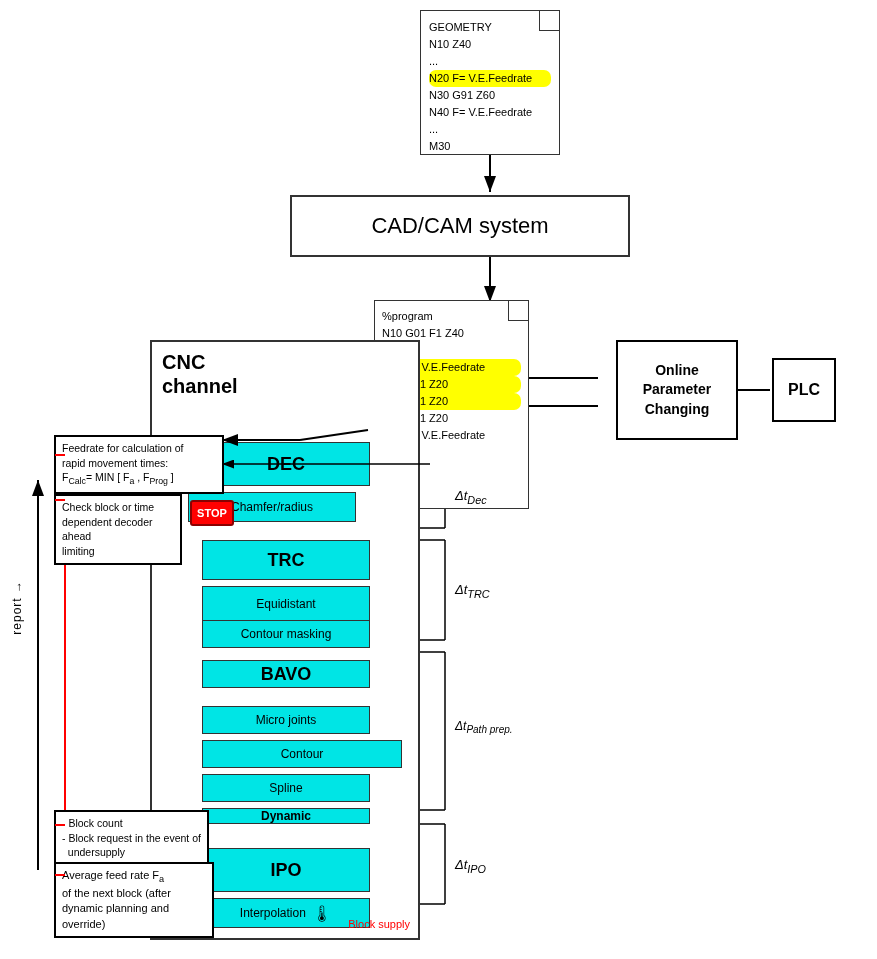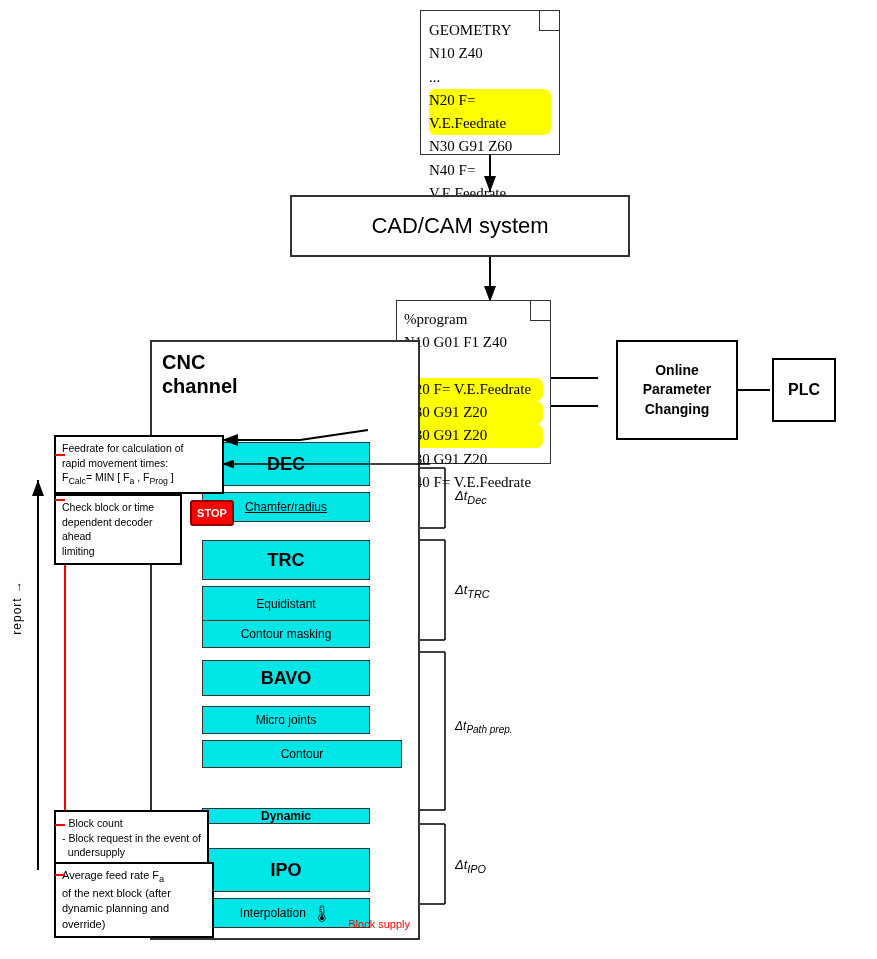--- a/index.html
+++ b/index.html
@@ -119,22 +119,22 @@
       border: 2px solid darkred;
     }
 
     .delta-label {
       position: absolute;
       font-size: 13px;
       font-style: italic;
     }
 
     .code-line {
-      font-size: 15px;
-      font-family: Liberation Serif, serif;
+      font-size: 11px;
+      font-family: Liberation Sans, sans-serif;
       line-height: 1.55;
       display: block;
     }
 
   </style>
 </head>
 <body>
 
 <div class="diagram-container">
 
@@ -205,21 +205,21 @@
       <span class="code-line">N40 F= V.E.Feedrate</span>
       <span class="code-line">...</span>
       <span class="code-line">M30</span>
     </div>
   </div>
 
   <div class="cadcam-box" style="left:290px; top:195px; width:340px; height:62px;">
     <span style="font-size:22px;">CAD/CAM system</span>
   </div>
 
-  <div style="position:absolute; left:396px; top:300px; width:155px; height:164px; background:#fff; border:1.5px solid #333;">
+  <div style="position:absolute; left:374px; top:300px; width:155px; height:209px; background:#fff; border:1.5px solid #333;">
     <div style="position:absolute; top:0; right:0; width:20px; height:20px; background:#fff; border-left:1.5px solid #333; border-bottom:1.5px solid #333;"></div>
     <div style="padding:5px 7px; padding-top:7px;">
       <span class="code-line">%program</span>
       <span class="code-line">N10 G01 F1 Z40</span>
       <span class="code-line">...</span>
       <span class="code-line highlight-yellow">N20 F= V.E.Feedrate</span>
       <span class="code-line highlight-yellow">N30 G91 Z20</span>
       <span class="code-line highlight-yellow">N30 G91 Z20</span>
       <span class="code-line">N30 G91 Z20</span>
       <span class="code-line">N40 F= V.E.Feedrate</span>
@@ -238,48 +238,51 @@
   <div class="cnc-outer" style="left:150px; top:340px; width:270px; height:600px;">
 
     <div style="position:absolute; top:8px; left:10px;">
       <span style="font-size:20px; font-weight:bold; line-height:1.2;">CNC<br>channel</span>
     </div>
 
     <div class="cyan-box" style="left:50px; top:100px; width:168px; height:44px;">
       <span style="font-size:18px;">DEC</span>
     </div>
 
-    <div class="sub-box" style="left:50px; top:150px; width:168px; height:30px;text-decoration:underline;">
+    <div class="sub-box" style="left:36px; top:150px; width:168px; height:30px;">
       <span>Chamfer/radius</span>
     </div>
 
     <div class="cyan-box" style="left:50px; top:198px; width:168px; height:40px;">
       <span style="font-size:18px;">TRC</span>
     </div>
 
     <div class="sub-box" style="left:50px; top:244px; width:168px; height:36px;">
       <span>Equidistant</span>
     </div>
 
     <div class="sub-box" style="left:50px; top:278px; width:168px; height:28px;">
       <span>Contour masking</span>
     </div>
 
-    <div class="cyan-box" style="left:50px; top:318px; width:168px; height:36px;">
+    <div class="cyan-box" style="left:50px; top:318px; width:168px; height:28px;">
       <span style="font-size:18px;">BAVO</span>
     </div>
 
     <div class="sub-box" style="left:50px; top:364px; width:168px; height:28px;">
       <span>Micro joints</span>
     </div>
 
     <div class="sub-box" style="left:50px; top:398px; width:200px; height:28px;">
       <span>Contour</span>
     </div>
 
+    <div class="sub-box" style="left:50px; top:432px; width:168px; height:28px;">
+      <span>Spline</span>
+    </div>
 
     <div class="sub-box" style="left:50px; top:466px; width:168px; height:16px;font-weight:bold;">
       <span>Dynamic</span>
     </div>
 
     <div class="cyan-box" style="left:50px; top:506px; width:168px; height:44px;">
       <span style="font-size:18px;">IPO</span>
     </div>
 
     <div class="sub-box" style="left:50px; top:556px; width:168px; height:30px;">

